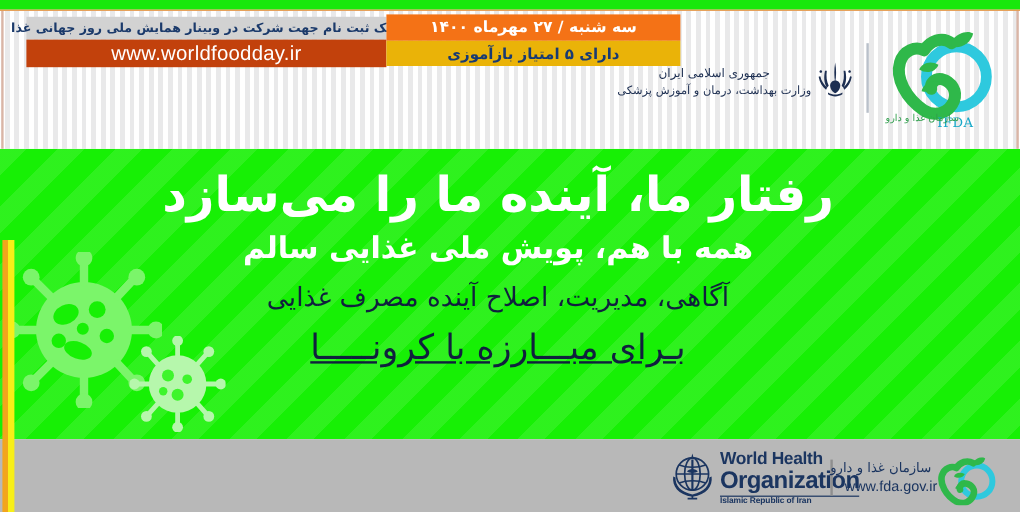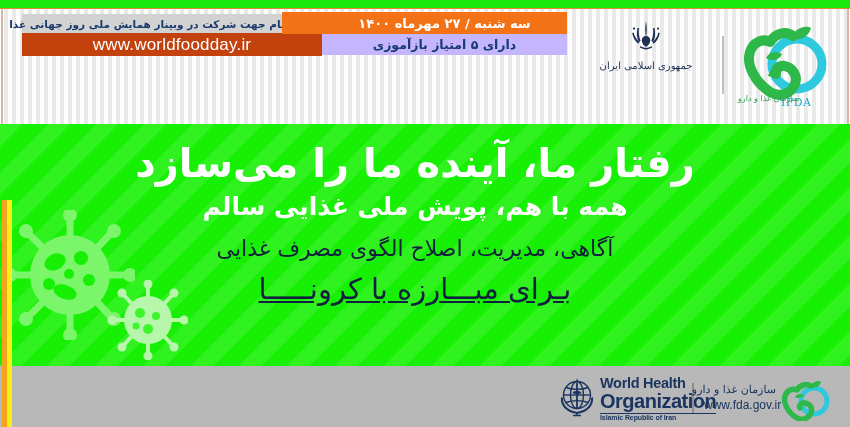--- a/index.html
+++ b/index.html
@@ -71,46 +71,46 @@
   
   .date-block{
     position:absolute;top:12px;left:322px;width:245px;height:44px;z-index:4;
   }
   .date-main{
     width:100%;height:22px;
     background:#f47216;
     color:#ffffff;
     font-size:13px;font-weight:bold;
     display:flex;align-items:center;justify-content:center;
-    direction:rtl;white-space:nowrap;padding-left:40px;
+    direction:rtl;white-space:nowrap;
   }
   .date-sub{
     width:100%;height:21px;
-    background:#c4b5fd;
+    background:#eab308;
     color:#183a73;
     font-size:12.5px;font-weight:bold;
     display:flex;align-items:center;justify-content:center;
     direction:rtl;white-space:nowrap;
   }
 
   
   .congress-title{
     position:absolute;top:52px;right:318px;left:8px;height:62px;
     display:flex;align-items:center;justify-content:center;
     color:#16326e;
     font-size:40px;font-weight:bold;
     direction:rtl;white-space:nowrap;
     letter-spacing:-0.5px;
     z-index:4;
   }
 
   
   .ministry{
     position:absolute;top:18px;left:576px;width:140px;height:100px;z-index:4;
-    display:flex;flex-direction:column;align-items:center;
+    display:flex;flex-direction:row;align-items:center;
   }
   .ministry-emblem{width:40px;height:38px;}
   .ministry-text{
     margin-top:2px;color:#1d2f52;
     font-size:10px;line-height:1.55;text-align:center;direction:rtl;
     font-family:"DejaVu Serif",serif;
     white-space:nowrap;
   }
   .ministry-text .l2{font-size:9.5px;}
 
@@ -264,20 +264,21 @@
           <path d="M6.2 15 c0.8 4.6 3 8.4 6.2 10.8 l0.9-1.8 C10.6 21.6 8.4 18.6 7.6 14.6 Z"></path>
           <path d="M33.8 15 c-0.8 4.6 -3 8.4 -6.2 10.8 l-0.9-1.8 C29.4 21.6 31.6 18.6 32.4 14.6 Z"></path>
           <path d="M8 9.5 c-0.6 0 -1.1 0.5 -1.1 1.1 0 0.6 0.5 1.1 1.1 1.1 0.6 0 1.1-0.5 1.1-1.1 0-0.6-0.5-1.1-1.1-1.1z"></path>
           <path d="M32 9.5 c-0.6 0 -1.1 0.5 -1.1 1.1 0 0.6 0.5 1.1 1.1 1.1 0.6 0 1.1-0.5 1.1-1.1 0-0.6-0.5-1.1-1.1-1.1z"></path>
           <path d="M14 28 c3.8 2.4 8.2 2.4 12 0 l0 1.6 c-3.8 2.4-8.2 2.4-12 0 Z"></path>
         </g>
       </svg>
     </span>
     <div class="ministry-text">
       <div class="l1">جمهوری اسلامی ایران</div>
+      <div class="l2">وزارت بهداشت، درمان و آموزش پزشکی</div>
     </div>
   </div>
 
   <div class="vdivider"></div>
 
   <div class="ifda-top">
     <span>
       <svg viewBox="0 0 100 78" width="100" height="78" aria-hidden="true">
         <circle cx="62" cy="40" r="25" fill="none" stroke="#2ec9de" stroke-width="9"></circle>
         <path d="M58 12 C50 6 40 10 35 18 C28 14 18 18 15 28 C11 41 20 58 35 68 C45 74 56 70 60 60 C63 52 58 44 50 42 C44 41 40 45 41 50" fill="none" stroke="#2fb84a" stroke-width="10" stroke-linecap="round" stroke-linejoin="round"></path>
@@ -394,21 +395,21 @@
           <circle cx="35" cy="52" r="5"></circle>
         <circle cx="48" cy="49" r="5"></circle>
           <circle cx="62" cy="43" r="5"></circle>
       </g>
     </svg>
   </span>
 
   <div class="slogan-wrap">
     <div class="slogan1">رفتار ما، آینده ما را می‌سازد</div>
     <div class="slogan2">همه با هم، پویش ملی غذایی سالم</div>
-    <div class="slogan3">آگاهی، مدیریت، اصلاح الگوی مصرف غذایی</div>
+    <div class="slogan3">آگاهی، مدیریت، اصلاح آینده مصرف غذایی</div>
     <div class="slogan4">بـرای مبـــارزه با کرونـــــا</div>
   </div>
 
   <div class="accent-strip"></div>
 
   <div class="footer"></div>
 
   <div class="who-block">
     <span>
       <svg viewBox="0 0 42 42" width="42" height="42" aria-hidden="true">

